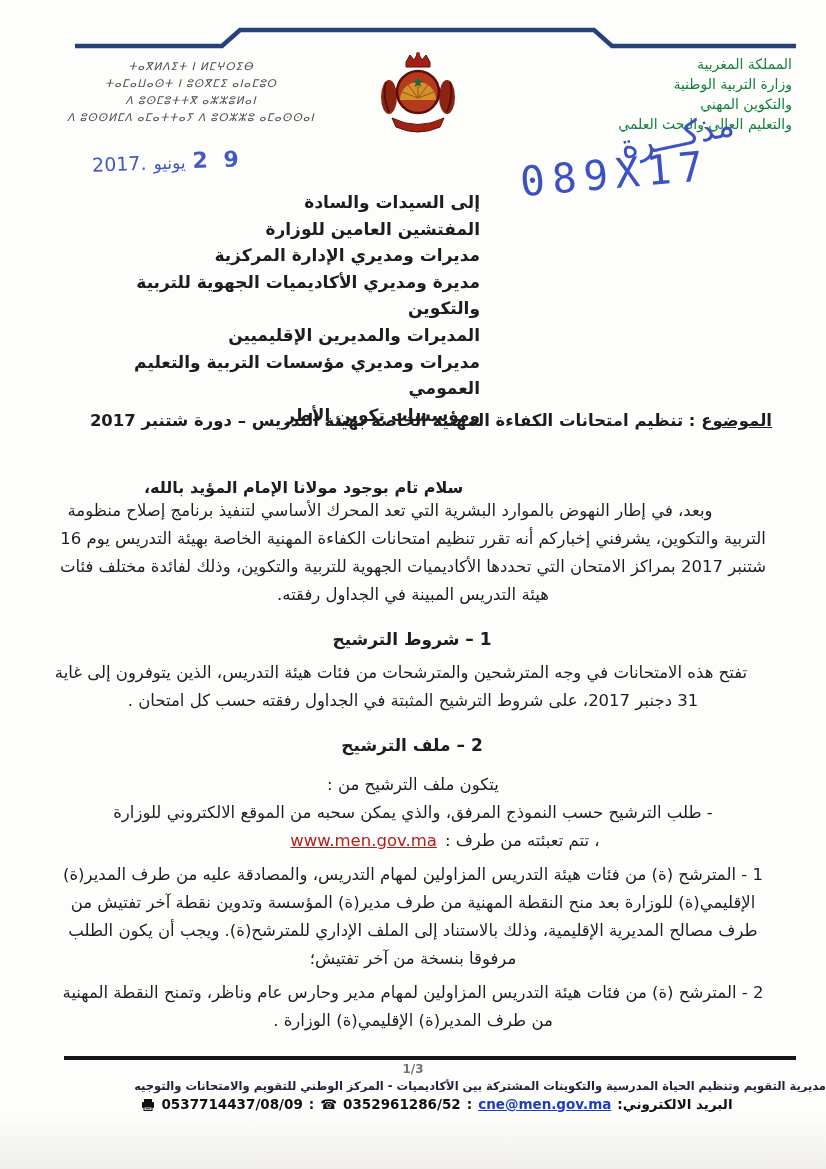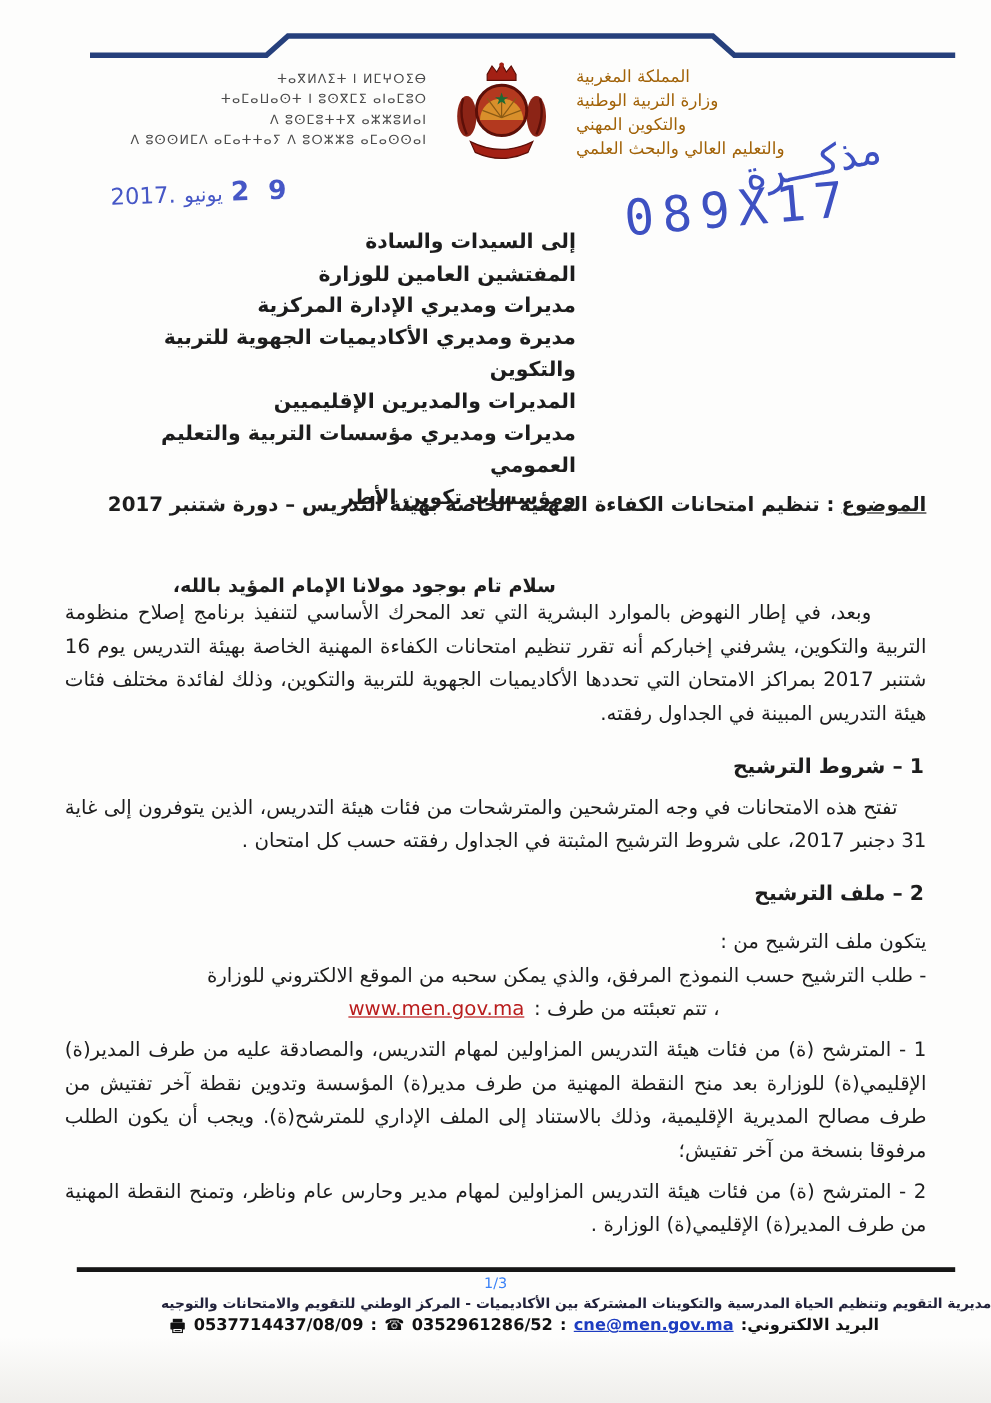--- a/index.html
+++ b/index.html
@@ -7,50 +7,50 @@
     position:relative;width:826px;height:1169px;margin:0 auto;
     background:#fdfdfc;overflow:hidden;
     font-family:"DejaVu Sans",sans-serif;direction:rtl;color:#1d1d1d;
   }
   .page::after{content:"";position:absolute;left:0;right:0;bottom:0;height:55px;
     background:linear-gradient(180deg,rgba(240,239,236,0),#efeeeb);pointer-events:none;}
   
   .top-rule{position:absolute;top:0;left:0;}
   
   .header{position:absolute;top:50px;right:34px;left:26px;display:flex;justify-content:space-between;align-items:flex-start;}
-  .ministry-ar{width:312px;text-align:left;font-size:14px;line-height:20px;color:#a16207;padding-top:4px;}
+  .ministry-ar{width:312px;text-align:right;font-size:14px;line-height:20px;color:#15803d;padding-top:4px;}
   .crest{width:84px;text-align:center;}
-  .ministry-tifinagh{width:330px;text-align:right;font-size:10.5px;line-height:17px;letter-spacing:1px;color:#4a4a4a;padding-top:8px;}
+  .ministry-tifinagh{width:330px;text-align:center;font-size:10.5px;line-height:17px;letter-spacing:1px;color:#4a4a4a;padding-top:8px;font-style:italic;}
   
   .memo-word{position:absolute;top:116px;left:592px;width:170px;font-size:33px;color:#3e51c2;transform:rotate(-12deg);text-align:center;}
   .memo-number{position:absolute;top:150px;left:520px;font-family:"DejaVu Sans Mono",monospace;font-size:41px;color:#3e51c2;letter-spacing:7px;transform:rotate(-5deg);direction:ltr;}
   .date-stamp{position:absolute;top:149px;left:92px;display:flex;direction:ltr;align-items:baseline;gap:7px;color:#4657c6;transform:rotate(-2deg);}
   .date-stamp .yr{font-size:19px;}
   .date-stamp .mo{font-size:17px;}
   .date-stamp .dy{font-size:22px;letter-spacing:4px;font-weight:bold;}
   
   .addressees{position:absolute;top:189px;right:346px;width:400px;text-align:right;font-weight:bold;font-size:17px;line-height:26.6px;}
   
   .subject{position:absolute;top:411px;right:54px;left:35px;font-weight:bold;font-size:16.5px;}
   .subject .lbl{text-decoration:underline;}
   
   .salutation{position:absolute;top:478px;left:144px;right:0;text-align:left;font-weight:bold;font-size:16px;}
   
   .content{position:absolute;top:497px;right:54px;left:54px;font-size:16.5px;line-height:28px;text-align:justify;}
-  .content p{margin:0;}
+  .content p{margin:0;text-align:center;}
   .p-intro{text-indent:46px;margin-bottom:10px !important;}
   .sec-head{font-weight:bold;font-size:17px;text-align:right;margin:16px 2px 6px 0 !important;text-align:right;text-align:right;}
   .p-cond{text-indent:24px;}
   .p-makeup{text-align:right;margin-top:12px !important;}
   .url-line{direction:ltr;display:flex;justify-content:center;gap:8px;position:relative;right:-32px;}
   .link{color:#b91c1c;}
   .p-item{margin-top:6px !important;}
   
   .footer-rule{position:absolute;top:1056px;left:64px;right:30px;height:4px;background:#161616;}
-  .page-num{position:absolute;top:1062px;left:0;right:0;text-align:center;font-size:12px;font-weight:normal;color:#3b82f6;}
+  .page-num{position:absolute;top:1062px;left:0;right:0;text-align:center;font-size:12px;font-weight:bold;color:#737373;}
   .footer-org{position:absolute;top:1079px;left:0;right:0;text-align:right;font-size:11.5px;font-weight:bold;color:#22223a;}
   .footer-contacts{position:absolute;top:1096px;left:0;right:0;display:flex;direction:ltr;justify-content:center;align-items:center;gap:6px;font-size:13.5px;font-weight:bold;color:#111;padding-left:48px;}
   .footer-contacts .email{color:#1d3cc0;text-decoration:underline;}
   .icon{display:inline-flex;align-items:center;}
 </style>
 </head>
 <body>
 
 <div class="page">
 

